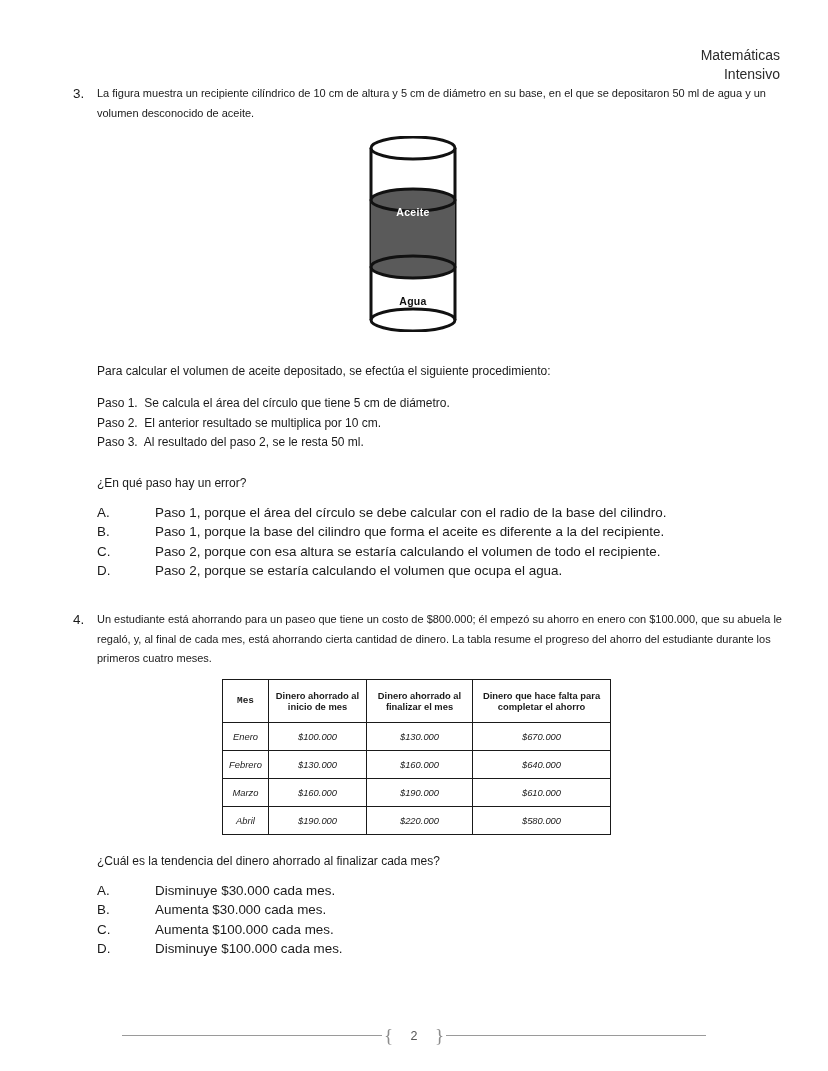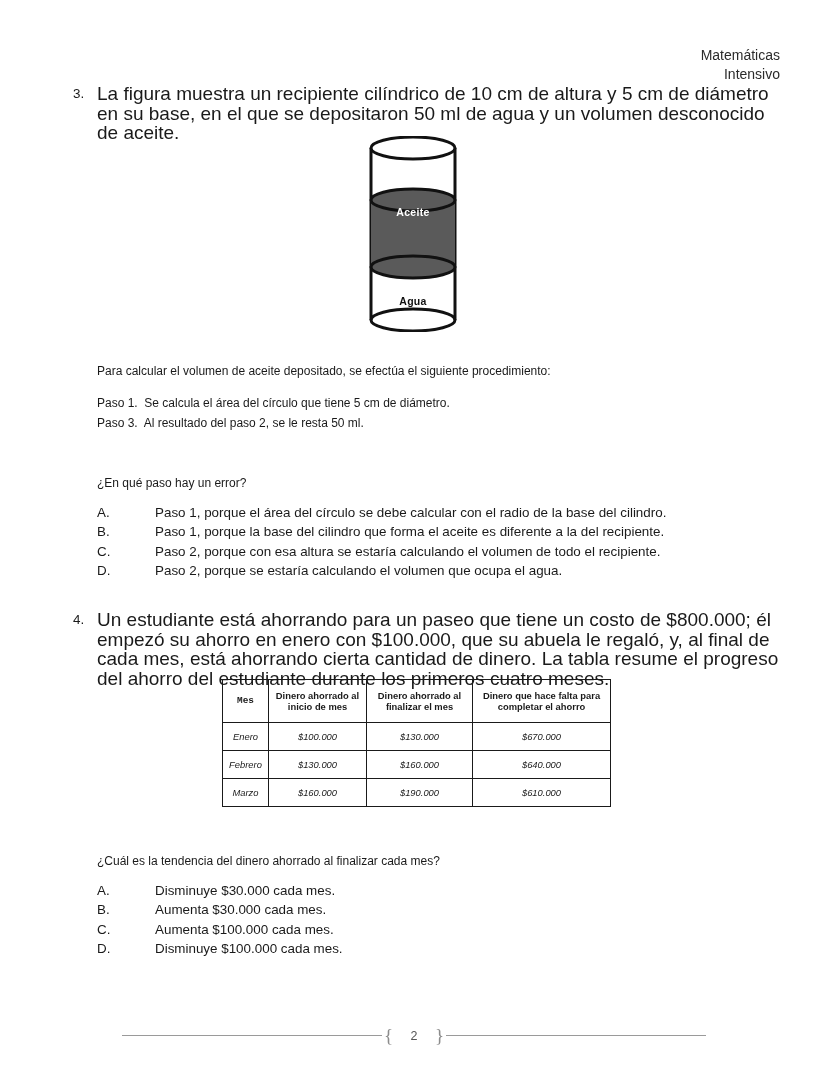--- a/index.html
+++ b/index.html
@@ -39,21 +39,21 @@
     padding-right: 40px;
   }
   .q-num {
     width: 24px;
     flex: 0 0 24px;
     font-size: 13.4px;
     line-height: 19.5px;
   }
   .q-text {
     flex: 1 1 auto;
-    font-size: 19px;
+    font-size: 11px;
     line-height: 19.5px;
     text-align: left;
   }
 
   
   .indent-block {
     position: absolute;
     left: 97px;
     font-size: 12px;
     line-height: 19.5px;
@@ -195,20 +195,21 @@
     <ellipse cx="44" cy="12" rx="42" ry="11" fill="#ffffff" stroke="#111111" stroke-width="3"></ellipse>
   </svg>
   <div class="cyl-label oil">Aceite</div>
   <div class="cyl-label water">Agua</div>
 </div>
 
 <div class="indent-block" style="top:362px; width:640px;">Para calcular el volumen de aceite depositado, se efectúa el siguiente procedimiento:</div>
 
 <div class="indent-block" style="top:394px; width:640px;">
   <div class="step-line">Paso 1.  Se calcula el área del círculo que tiene 5 cm de diámetro.</div>
+  <div class="step-line">Paso 2.  El anterior resultado se multiplica por 10 cm.</div>
   <div class="step-line">Paso 3.  Al resultado del paso 2, se le resta 50 ml.</div>
 </div>
 
 <div class="indent-block" style="top:474px; width:640px;">¿En qué paso hay un error?</div>
 
 <div class="options" style="top:503px; width:640px;">
   <div class="option">
     <span class="opt-letter">A.</span>
     <span class="opt-text">Paso 1, porque el área del círculo se debe  calcular con el radio de la base del cilindro.</span>
   </div>
@@ -254,20 +255,26 @@
         <td>Febrero</td>
         <td>$130.000</td>
         <td>$160.000</td>
         <td>$640.000</td>
       </tr>
       <tr>
         <td>Marzo</td>
         <td>$160.000</td>
         <td>$190.000</td>
         <td>$610.000</td>
+      </tr>
+      <tr>
+        <td>Abril</td>
+        <td>$190.000</td>
+        <td>$220.000</td>
+        <td>$580.000</td>
       </tr>
     </tbody>
   </table>
 </div>
 
 <div class="indent-block" style="top:852px; width:640px;">¿Cuál es la tendencia del dinero ahorrado al finalizar cada mes?</div>
 
 <div class="options" style="top:881px; width:640px;">
   <div class="option">
     <span class="opt-letter">A.</span>

